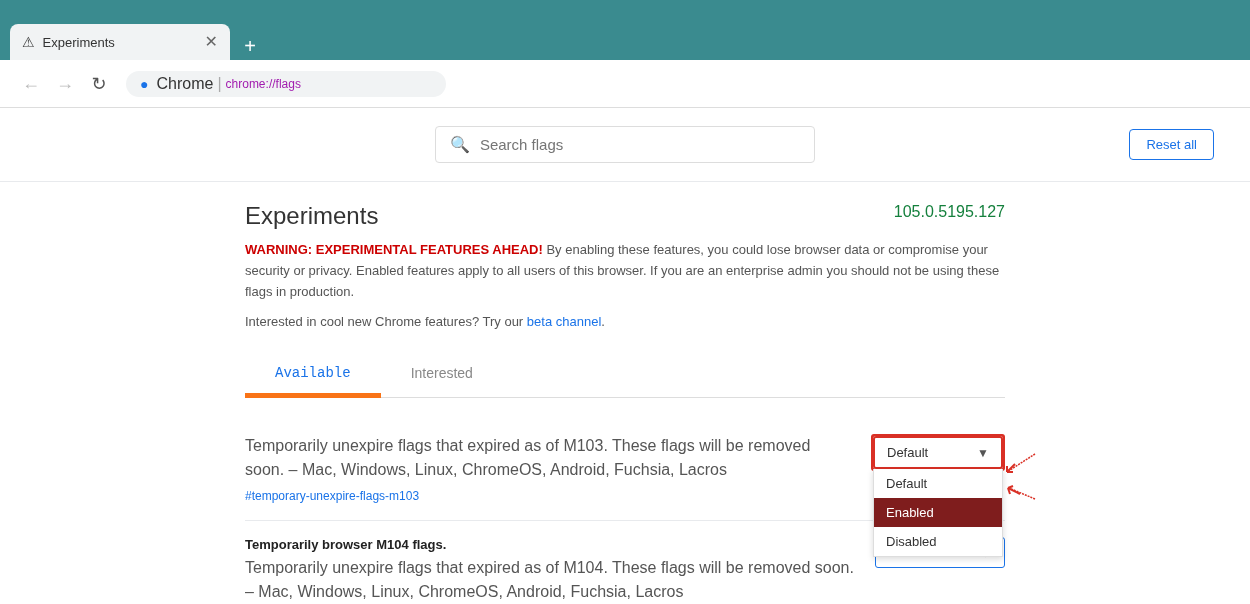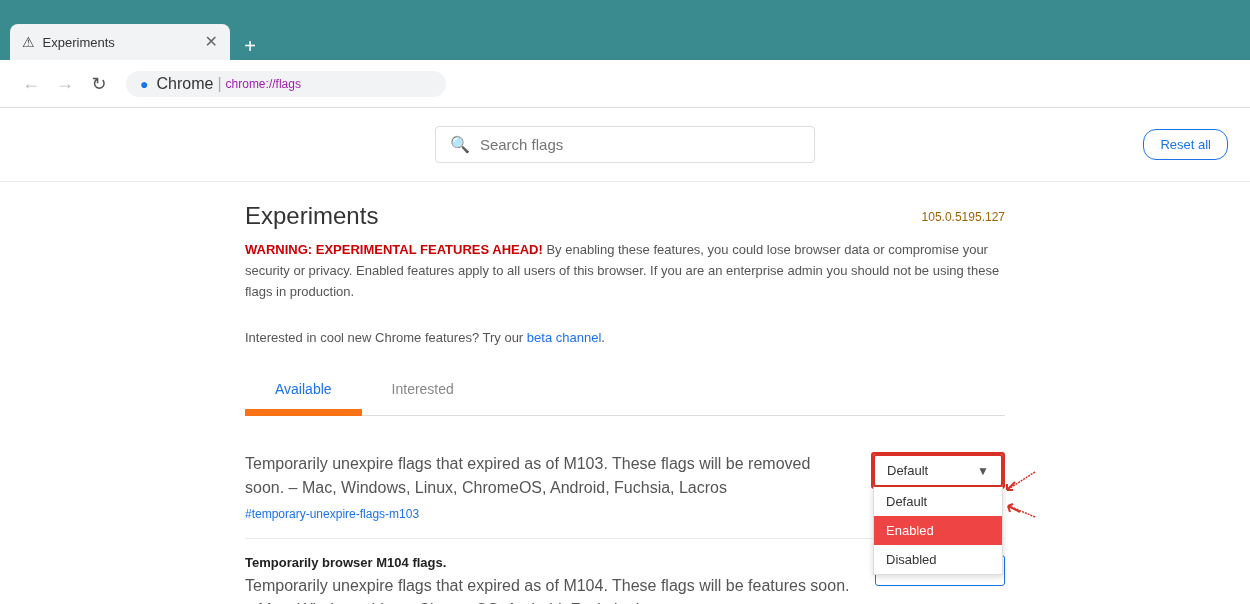--- a/index.html
+++ b/index.html
@@ -110,27 +110,27 @@
     .search-input {
       border: none;
       outline: none;
       font-size: 15px;
       color: #999;
       width: 100%;
       background: transparent;
     }
     .reset-btn {
       position: absolute;
-      right: 22px;
+      right: 36px;
       border: 1px solid #1a73e8;
       background: #fff;
       color: #1a73e8;
       font-size: 13px;
       padding: 7px 16px;
-      border-radius: 13px;
+      border-radius: 4px;
       cursor: pointer;
     }
 
     
     .experiments-main {
       max-width: 800px;
       margin: 0 auto;
       padding: 20px 20px;
     }
 
@@ -139,30 +139,30 @@
       align-items: flex-start;
       justify-content: space-between;
       margin-bottom: 10px;
     }
     .experiments-title {
       font-size: 24px;
       font-weight: 400;
       color: #333;
     }
     .version-text {
-      font-size: 12px;
-      color: #a16207;
-      margin-top: 8px;
+      font-size: 16px;
+      color: #15803d;
+      margin-top: 1px;
     }
 
     .warning-text {
       font-size: 13px;
       color: #555;
       line-height: 1.6;
-      margin-bottom: 28px;
+      margin-bottom: 12px;
     }
     .warning-highlight {
       color: #c00;
       font-weight: bold;
     }
 
     .beta-link-text {
       font-size: 13px;
       color: #555;
       margin-bottom: 24px;
@@ -178,21 +178,22 @@
     .tab-item {
       padding: 12px 30px;
       font-size: 14px;
       cursor: pointer;
       color: #888;
       border-bottom: 3px solid transparent;
       margin-bottom: -1px;
     }
     .tab-item.active {
       color: #1a73e8;
-      border-bottom: 7px solid #f97316;
+      border-bottom: 5px solid #f97316;
+      font-family: Liberation Mono, monospace;
     }
 
     
     .flag-item {
       display: flex;
       align-items: flex-start;
       justify-content: space-between;
       padding: 16px 0;
       border-bottom: 1px solid #e8eaed;
     }
@@ -238,21 +239,21 @@
       z-index: 10;
       box-shadow: 0 2px 6px rgba(0,0,0,0.15);
     }
     .dropdown-item {
       padding: 7px 12px;
       font-size: 13px;
       cursor: pointer;
       color: #333;
     }
     .dropdown-item.selected {
-      background: #ef4444;
+      background: #7f1d1d;
       color: #fff;
     }
 
     
     .has-red-border {
       outline: 2px solid #d93025;
     }
   </style>
 </head>
 <body>
@@ -337,21 +338,21 @@
           <line x1="3" y1="44" x2="5" y2="50" stroke="#d93025" stroke-width="2"></line>
           <line x1="30" y1="10" x2="2" y2="28" stroke="#d93025" stroke-width="1.5" stroke-dasharray="2,1"></line>
           <line x1="30" y1="55" x2="4" y2="44" stroke="#d93025" stroke-width="1.5" stroke-dasharray="2,1"></line>
         </svg>
       </div>
     </div>
 
     <div class="flag-item">
       <div class="flag-info">
         <div class="flag-name">Temporarily browser M104 flags.</div>
-        <div class="flag-desc">Temporarily unexpire flags that expired as of M104. These flags will be features soon. – Mac, Windows, Linux, ChromeOS, Android, Fuchsia, Lacros</div>
+        <div class="flag-desc">Temporarily unexpire flags that expired as of M104. These flags will be removed soon. – Mac, Windows, Linux, ChromeOS, Android, Fuchsia, Lacros</div>
         <a href="#" class="flag-link">#temporary-unexpire-flags-m104</a>
       </div>
       <div class="flag-control">
         <button class="dropdown-btn" style="border:1px solid #1a73e8; min-width:130px;">
           <span>Default</span>
           <span class="dropdown-arrow">▼</span>
         </button>
       </div>
     </div>
 

